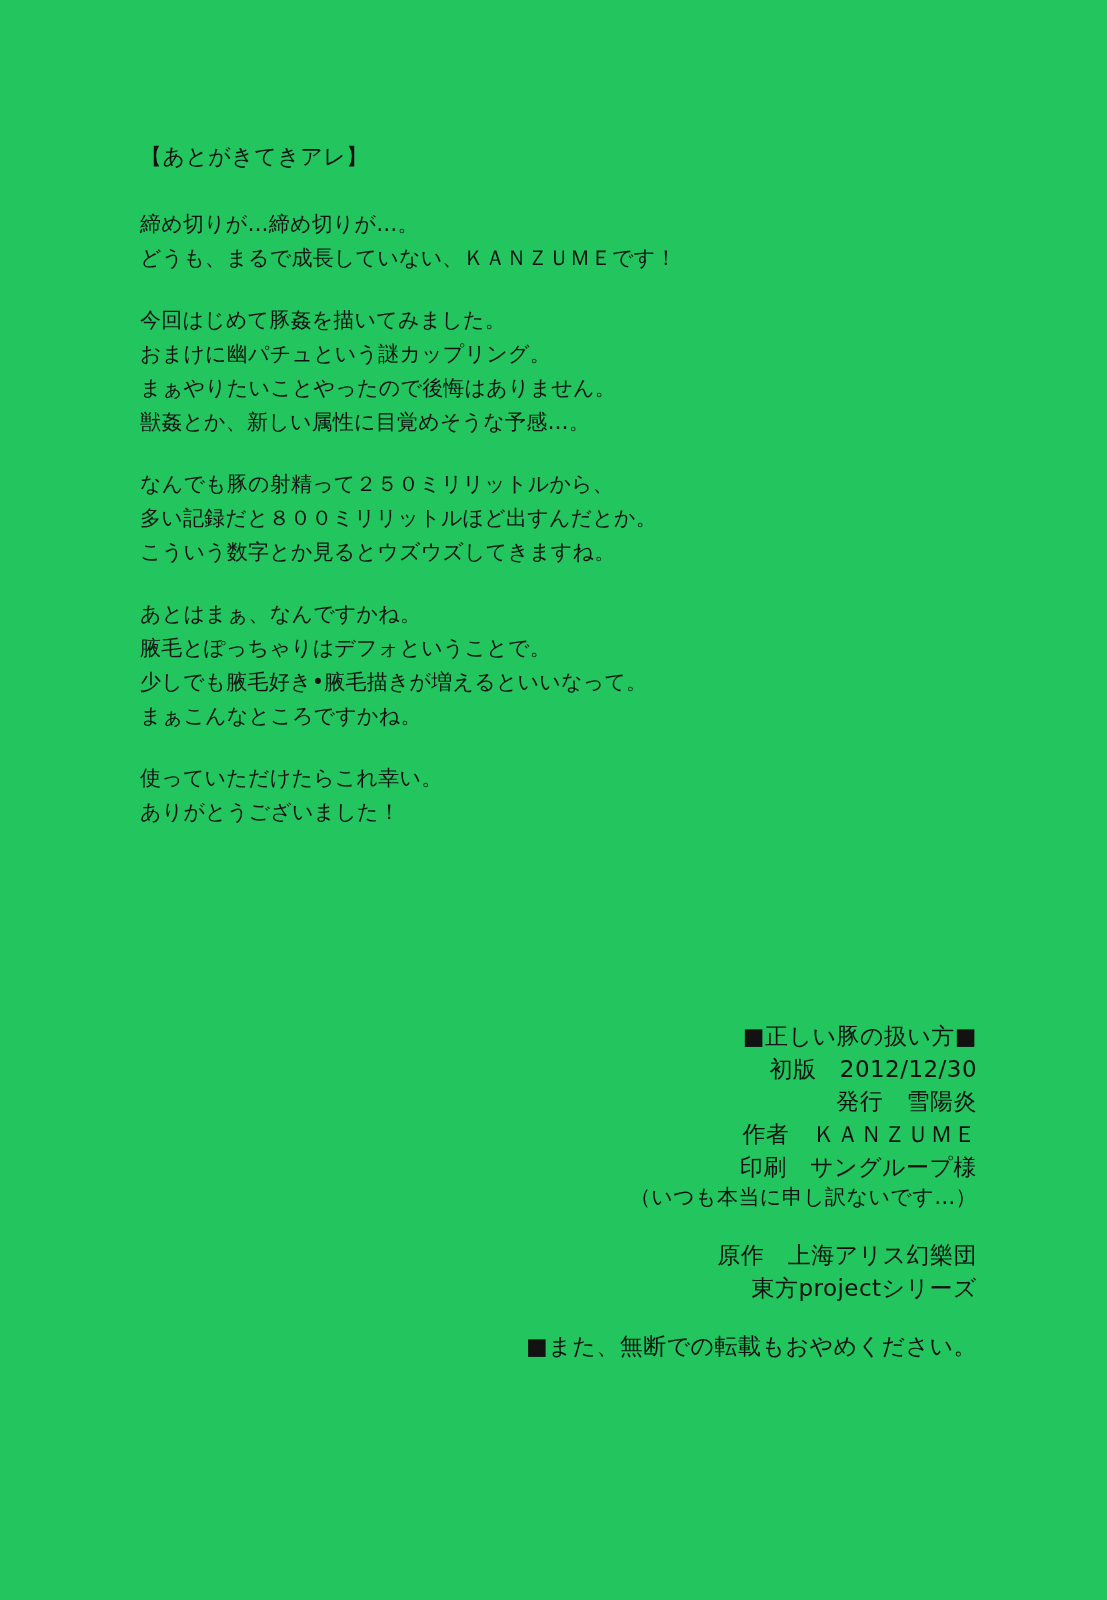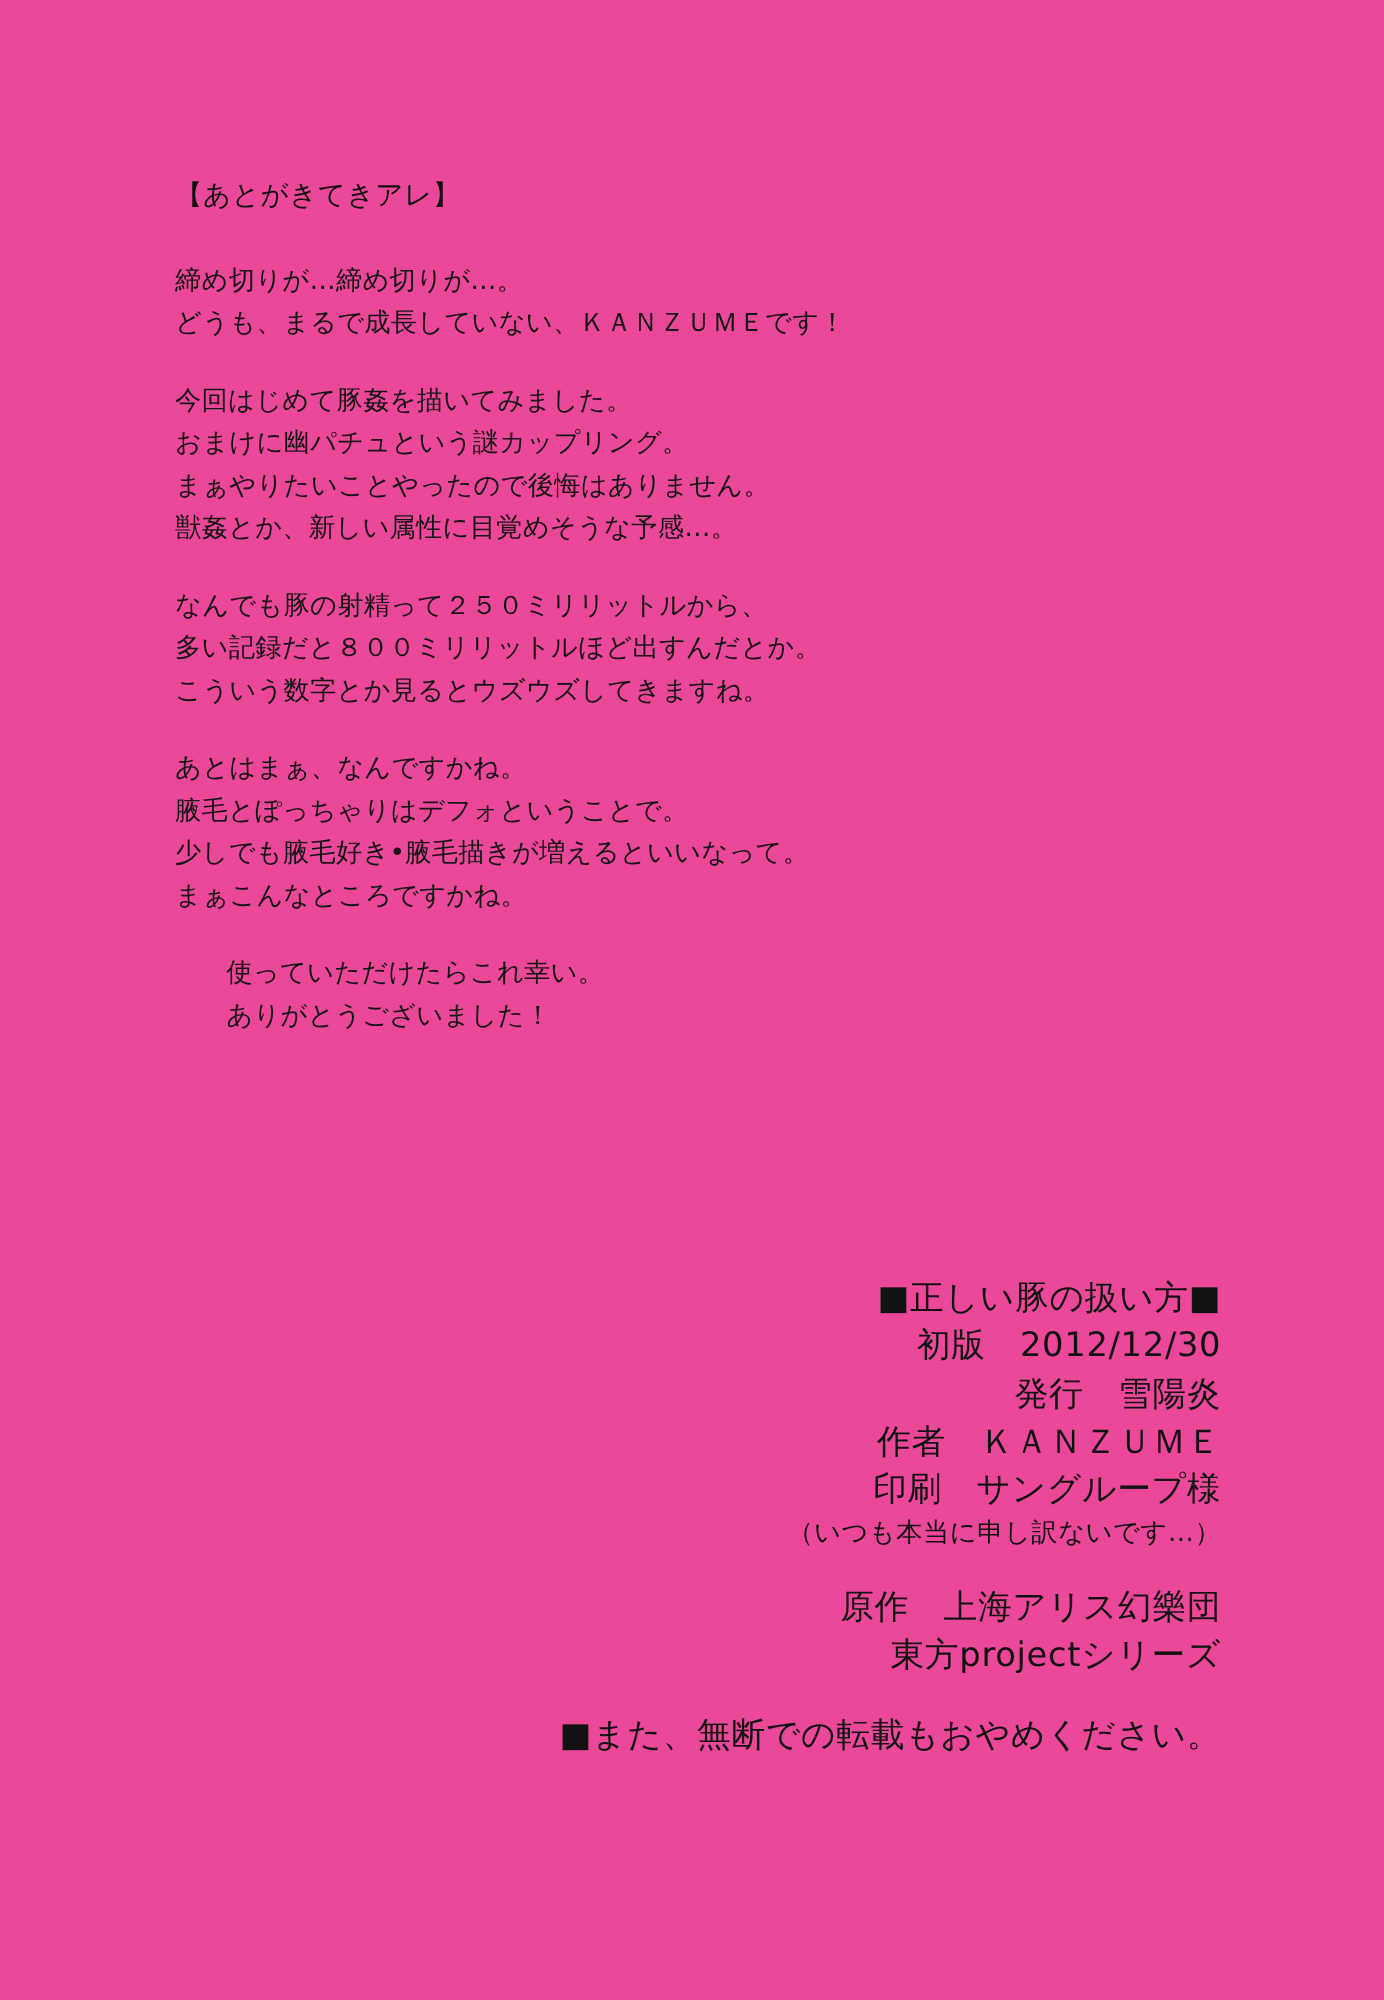--- a/index.html
+++ b/index.html
@@ -12,21 +12,21 @@
     height: 1600px;
     position: relative;
     font-family: "DejaVu Sans", "Liberation Sans", sans-serif;
     color: #1a1a1a;
     overflow: hidden;
   }
 
   .page {
     position: absolute;
     inset: 0;
-    background: #ec4899;
+    background: #22c55e;
   }
 
   
   .afterword {
     position: absolute;
     left: 140px;
     top: 140px;
     width: 760px;
   }
 
@@ -38,21 +38,21 @@
     color: #111;
   }
 
   .para {
     font-size: 21px;
     line-height: 1.62;
     letter-spacing: 0.01em;
     margin-bottom: 28px;
     color: #141414;
   }
-  .para:last-child { margin-bottom: 0; margin-left: 41px; }
+  .para:last-child { margin-bottom: 0; }
   .para .line { display: block; white-space: pre; }
 
   
   .colophon {
     position: absolute;
     right: 130px;
     top: 1020px;
     width: 840px;
     text-align: right;
   }
@@ -65,21 +65,21 @@
     letter-spacing: 0.02em;
   }
 
   .colophon-group {
     margin-bottom: 26px;
   }
   .colophon-group:last-child { margin-bottom: 0; }
 
   .colophon-line {
     display: block;
-    font-size: 27px;
+    font-size: 23px;
     line-height: 1.42;
     letter-spacing: 0.02em;
     color: #121212;
     white-space: pre;
   }
   .colophon-line.small {
     font-size: 21px;
   }
 </style>
 </head>

